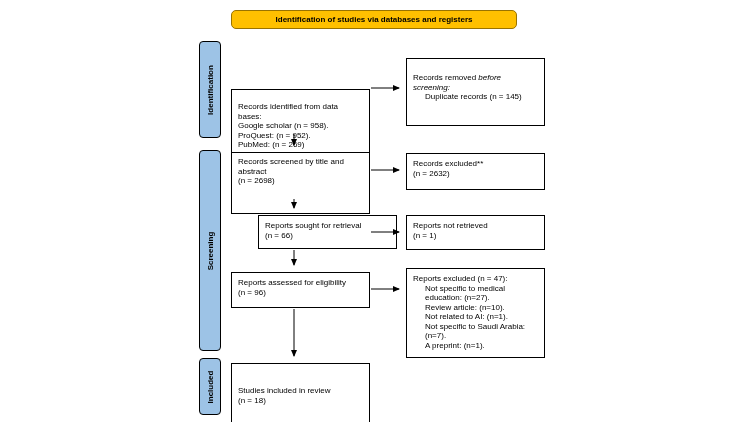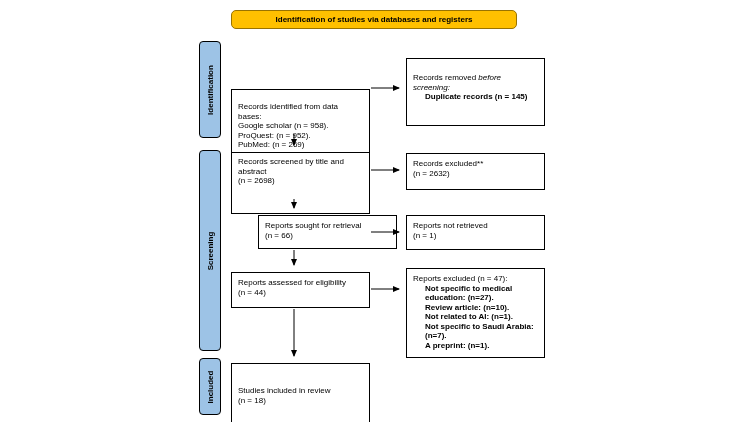--- a/index.html
+++ b/index.html
@@ -66,21 +66,21 @@
   .col-right { left: 406px; width: 139px; }
   #box-records-identified   { top: 45px;  height: 88px; padding-top: 12px; margin-top: 44px; }
   #box-records-screened     { top: 152px; height: 62px; padding-top: 4px; }
   #box-reports-sought       { top: 215px; height: 34px; margin-left: 27px; }
   #box-reports-assessed     { top: 272px; height: 36px; }
   #box-studies-included     { top: 363px; height: 67px; padding-top: 22px; }
   #box-records-removed      { top: 58px;  height: 68px; padding-top: 14px; }
   #box-records-excluded     { top: 153px; height: 37px; }
   #box-reports-not-retrieved{ top: 215px; height: 35px; }
   #box-reports-excluded     { top: 268px; height: 90px; }
-  .indent { padding-left: 12px; font-weight: bold; }
+  .indent { padding-left: 12px; }
   .it { font-style: italic; }
   
   #arrow-layer {
     position: absolute;
     left: 0; top: 0;
     pointer-events: none;
   }
 </style>
 </head>
 <body>
@@ -116,21 +116,21 @@
     <div>(n = 2698)</div>
   </div>
 
   <div class="box col-left" id="box-reports-sought">
     <div>Reports sought for retrieval</div>
     <div>(n = 66)</div>
   </div>
 
   <div class="box col-left" id="box-reports-assessed">
     <div>Reports assessed for eligibility</div>
-    <div>(n = 44)</div>
+    <div>(n = 96)</div>
   </div>
 
   <div class="box col-left" id="box-studies-included">
     <div>Studies included in review</div>
     <div>(n = 18)</div>
   </div>
 
   <div class="box col-right" id="box-records-removed">
     <div><span>Records removed </span><span class="it">before</span></div>
     <div class="it">screening:</div>

